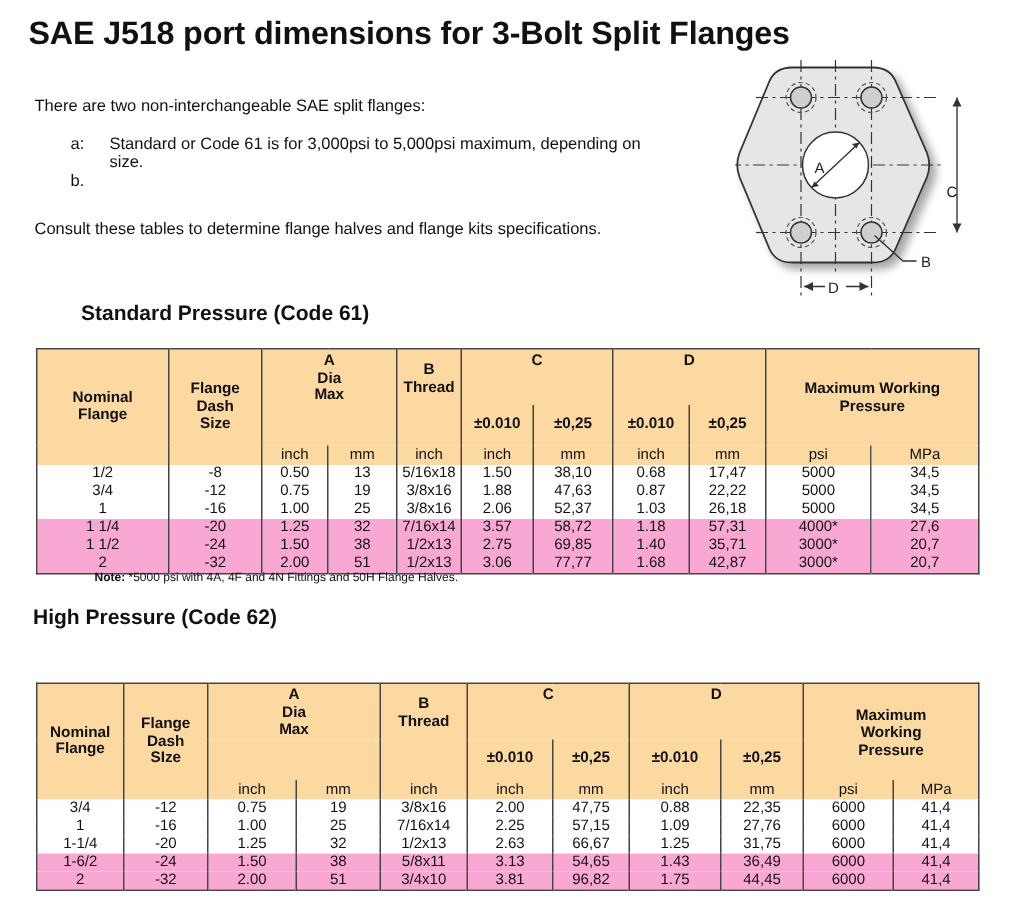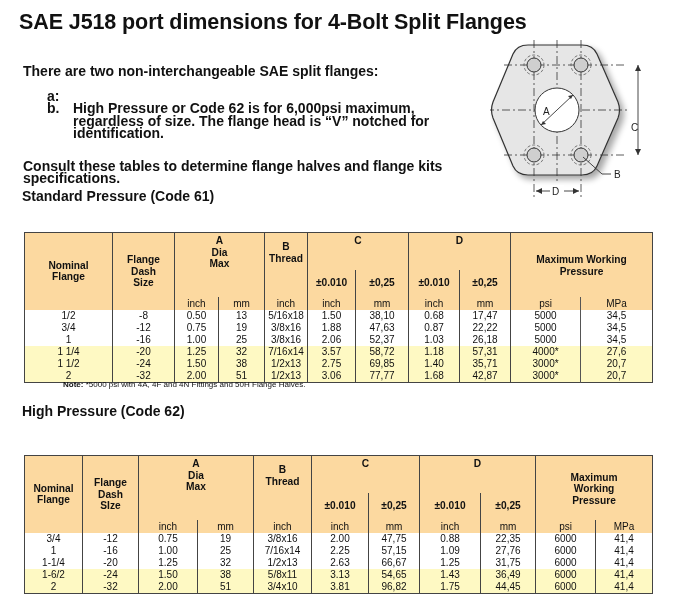--- a/index.html
+++ b/index.html
@@ -1,54 +1,54 @@
 <!DOCTYPE html>
 <html><head>
 <meta charset="utf-8">
 <style>
   html, body { margin:0; padding:0; background:#ffffff; }
   body { width:684px; height:606px; position:relative; overflow:hidden;
          font-family:"Liberation Sans", sans-serif; color:#111; }
   .title { position:absolute; left:19px; top:10px; font-size:21.5px; font-weight:bold; letter-spacing:-0.1px; margin:0; }
-  .intro { position:absolute; left:23px; top:65px; font-size:14px; line-height:12.5px; width:420px;font-weight:bold; }
+  .intro { position:absolute; left:23px; top:65px; font-size:11px; line-height:12.5px; width:420px; }
   .intro p { margin:0; }
   .intro .list { margin:12px 0 0 0; padding:0; list-style:none; }
   .intro .list li { display:flex; }
   .intro .list .mk { width:26px; padding-left:24px; flex:none; }
   .intro .list .tx { flex:1; }
   .intro .consult { margin-top:20px; }
   .diagram { position:absolute; left:490px; top:40px; width:160px; height:190px; }
   .section-title { position:absolute; left:22px; font-size:14px; font-weight:bold; margin:0; }
   table.spec { position:absolute; left:24px; border-collapse:collapse; font-size:10px; table-layout:fixed; border:1.5px solid #444; }
   table.spec th, table.spec td { padding:0; text-align:center; font-weight:normal; }
   table.spec thead th { background:#fcd9a0; }
   table.spec .hb { font-weight:bold; font-size:10.2px; line-height:11.5px; }
   table.spec .vl { border-left:1px solid #444; }
   table.spec .vlh { border-left:1px solid #444; }
   table.spec tbody tr.w td { background:#ffffff; }
-  table.spec tbody tr.g td { background:#fef9c3; }
+  table.spec tbody tr.g td { background:#f9a8d4; }
   table.spec tbody td { height:12px; line-height:12px; }
   table.spec .mpa { border-left:1.5px solid #555; }
   .note { position:absolute; left:23px; top:380px; font-size:8px;padding-left:40px; }
   .note b { font-weight:bold; }
 </style>
 </head>
 <body>
 
-<h1 class="title">SAE J518 port dimensions for 4-Bolt Split Flanges</h1>
+<h1 class="title">SAE J518 port dimensions for 3-Bolt Split Flanges</h1>
 
 <div class="intro">
   <p>There are two non-interchangeable SAE split flanges:</p>
   <ul class="list">
     <li>
       <span class="mk">a:</span>
+      <span class="tx">Standard or Code 61 is for 3,000psi to 5,000psi maximum, depending on size.</span>
     </li>
     <li>
       <span class="mk">b.</span>
-      <span class="tx">High Pressure or Code 62 is for 6,000psi maximum, regardless of size.  The flange head is “V” notched for identification.</span>
     </li>
   </ul>
   <p class="consult">Consult these tables to determine flange halves and flange kits specifications.</p>
 </div>
 
 <div class="diagram">
   <svg width="160" height="190" viewBox="0 0 160 190" xmlns="http://www.w3.org/2000/svg">
     <defs>
       <filter id="sh" x="-20%" y="-20%" width="150%" height="150%">
         <feGaussianBlur in="SourceAlpha" stdDeviation="3"></feGaussianBlur>
@@ -103,21 +103,21 @@
     <text x="124" y="138" font-size="10" font-family="Liberation Sans, sans-serif" fill="#222">B</text>
 
     <line x1="46" y1="151" x2="89" y2="151" stroke="#333" stroke-width="0.9"></line>
     <polygon points="46,151 52,148 52,154" fill="#333"></polygon>
     <polygon points="89,151 83,148 83,154" fill="#333"></polygon>
     <rect x="60" y="145" width="14" height="12" fill="#ffffff"></rect>
     <text x="62" y="155" font-size="10" font-family="Liberation Sans, sans-serif" fill="#222">D</text>
   </svg>
 </div>
 
-<h2 class="section-title" style="top:188px;">Standard Pressure (Code 61)</h2>
+<h2 class="section-title" style="top:200px;margin-left:32px;">Standard Pressure (Code 61)</h2>
 
 <table class="spec" style="top:232px; width:628px;">
   <colgroup>
     <col style="width:88px">
       <col style="width:62px">
       <col style="width:44px">
       <col style="width:46px">
     <col style="width:43px">
       <col style="width:48px">
       <col style="width:53px">

